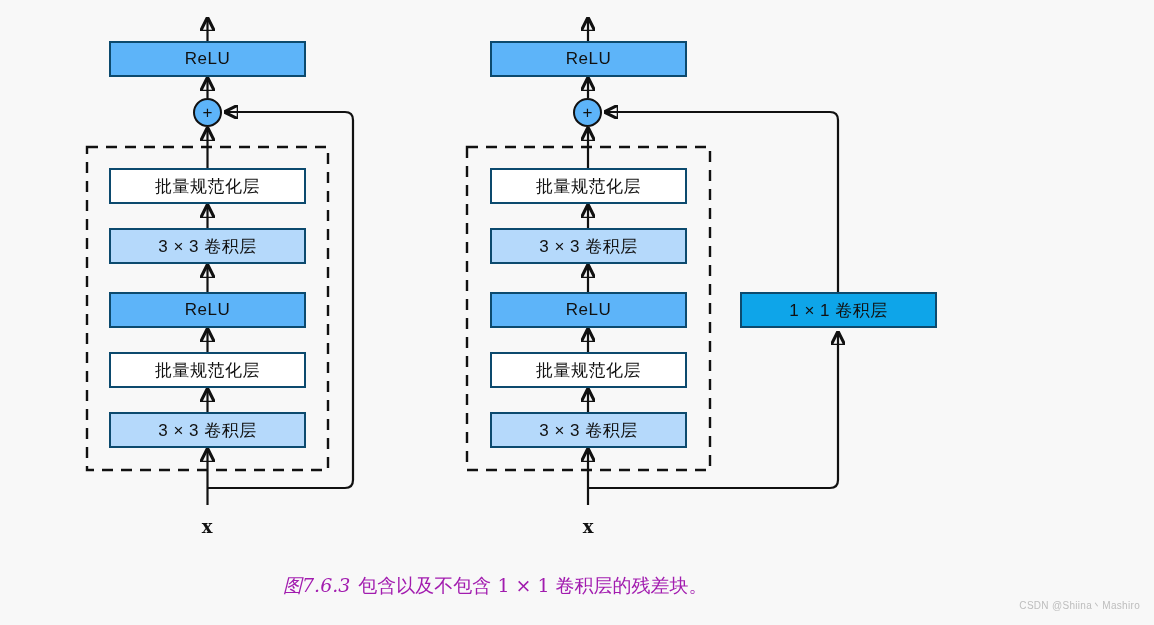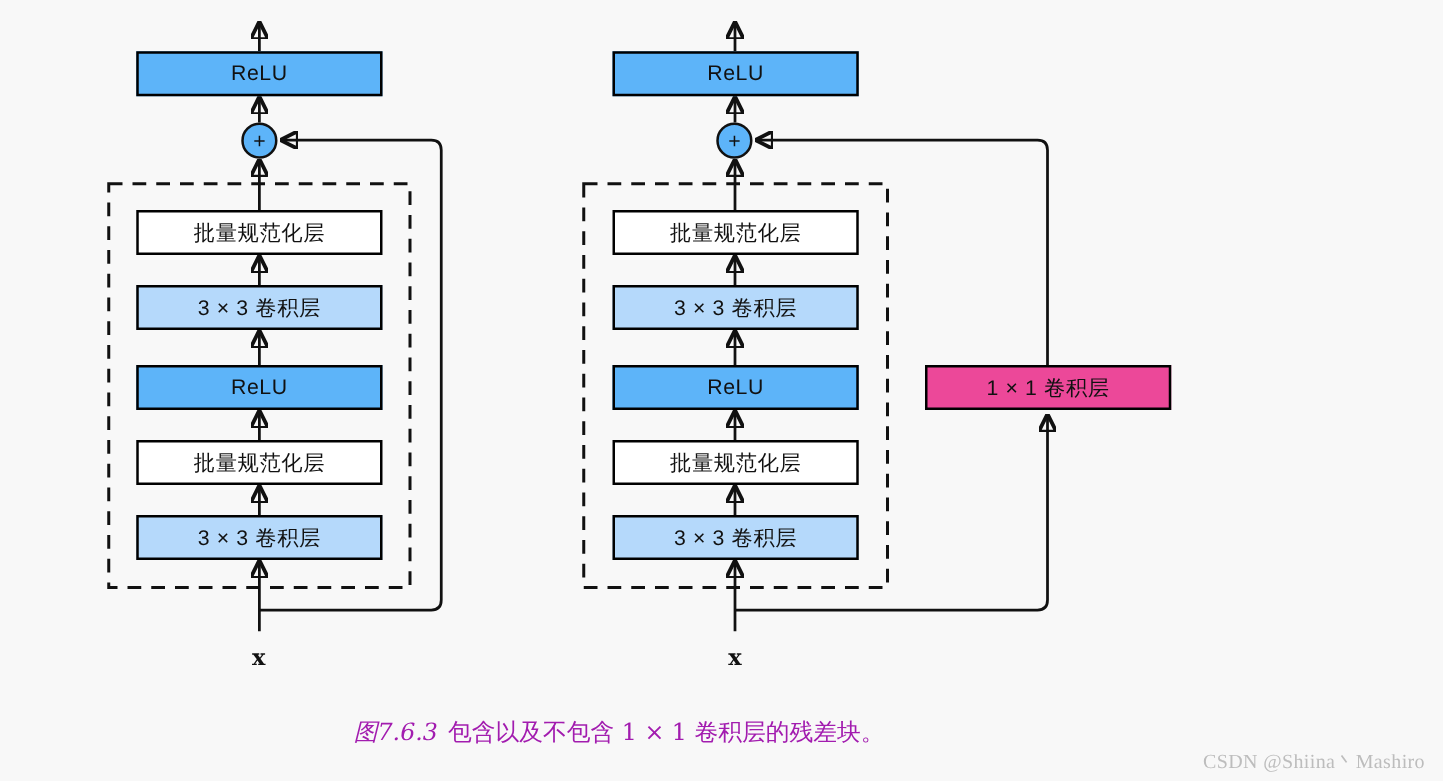--- a/index.html
+++ b/index.html
@@ -15,21 +15,21 @@
     fill: none; stroke: #111111; stroke-width: 2.2px;
   }
   .wires rect.dashed {
     stroke-width: 2.4px;
     stroke-dasharray: 11 8;
   }
   .box {
     position: absolute;
     width: 197px; height: 36px;
     box-sizing: border-box;
-    border: 2px solid #000000;
+    border: 2px solid #0c4a6e;
     display: flex; align-items: center; justify-content: center;
     font-size: 17px; color: #111111;
     background: #FFFFFF;
     letter-spacing: 0.5px;
   }
   .add-circle {
     position: absolute;
     width: 29px; height: 29px;
     box-sizing: border-box;
     border: 2.5px solid #111111;
@@ -48,23 +48,22 @@
     position: absolute;
     left: 283px; top: 573px;
     font-family: "DejaVu Serif", serif;
     font-size: 19px; color: #a21caf;
     white-space: nowrap;
   }
   .caption .fig-label { font-style: italic; margin-right: 8px; }
   .watermark {
     position: absolute;
     right: 14px; top: 599px;
-    font-size: 16px; color: #BDBDBD;
+    font-size: 10px; color: #BDBDBD;
     letter-spacing: 0.3px;
-    font-family: Liberation Serif, serif;
   }
 </style>
 </head>
 <body>
 
 <div class="canvas">
 
   <svg class="wires" viewBox="0 0 1154 625" xmlns="http://www.w3.org/2000/svg">
     <defs>
       <marker id="ah" viewBox="0 0 10 10" refX="8" refY="5" markerWidth="6.4" markerHeight="6.4" orient="auto-start-reverse">
@@ -111,21 +110,21 @@
   <div class="box" style="left: 490px; top: 41px; background-color: rgb(93, 180, 249);">ReLU</div>
 
   <div class="add-circle" style="left: 573px; top: 98px; background-color: rgb(93, 180, 249);">+</div>
 
   <div class="box" style="left: 490px; top: 168px; background-color: rgb(255, 255, 255);">批量规范化层</div>
   <div class="box" style="left: 490px; top: 228px; background-color: rgb(181, 217, 251);">3 × 3 卷积层</div>
   <div class="box" style="left: 490px; top: 292px; background-color: rgb(93, 180, 249);">ReLU</div>
   <div class="box" style="left: 490px; top: 352px; background-color: rgb(255, 255, 255);">批量规范化层</div>
   <div class="box" style="left: 490px; top: 412px; background-color: rgb(181, 217, 251);">3 × 3 卷积层</div>
 
-  <div class="box" style="left: 740px; top: 292px; background-color: #ec4899;">1 × 1 卷积层</div>
+  <div class="box" style="left: 740px; top: 292px; background-color: #0ea5e9;">1 × 1 卷积层</div>
 
   <div class="x-label" style="left:573px; top:516px;">x</div>
 
   <div class="caption">
     <span class="fig-label">图7.6.3</span><span>包含以及不包含 1 × 1 卷积层的残差块。</span>
   </div>
 
   <div class="watermark">CSDN @Shiina丶Mashiro</div>
 
 </div>

